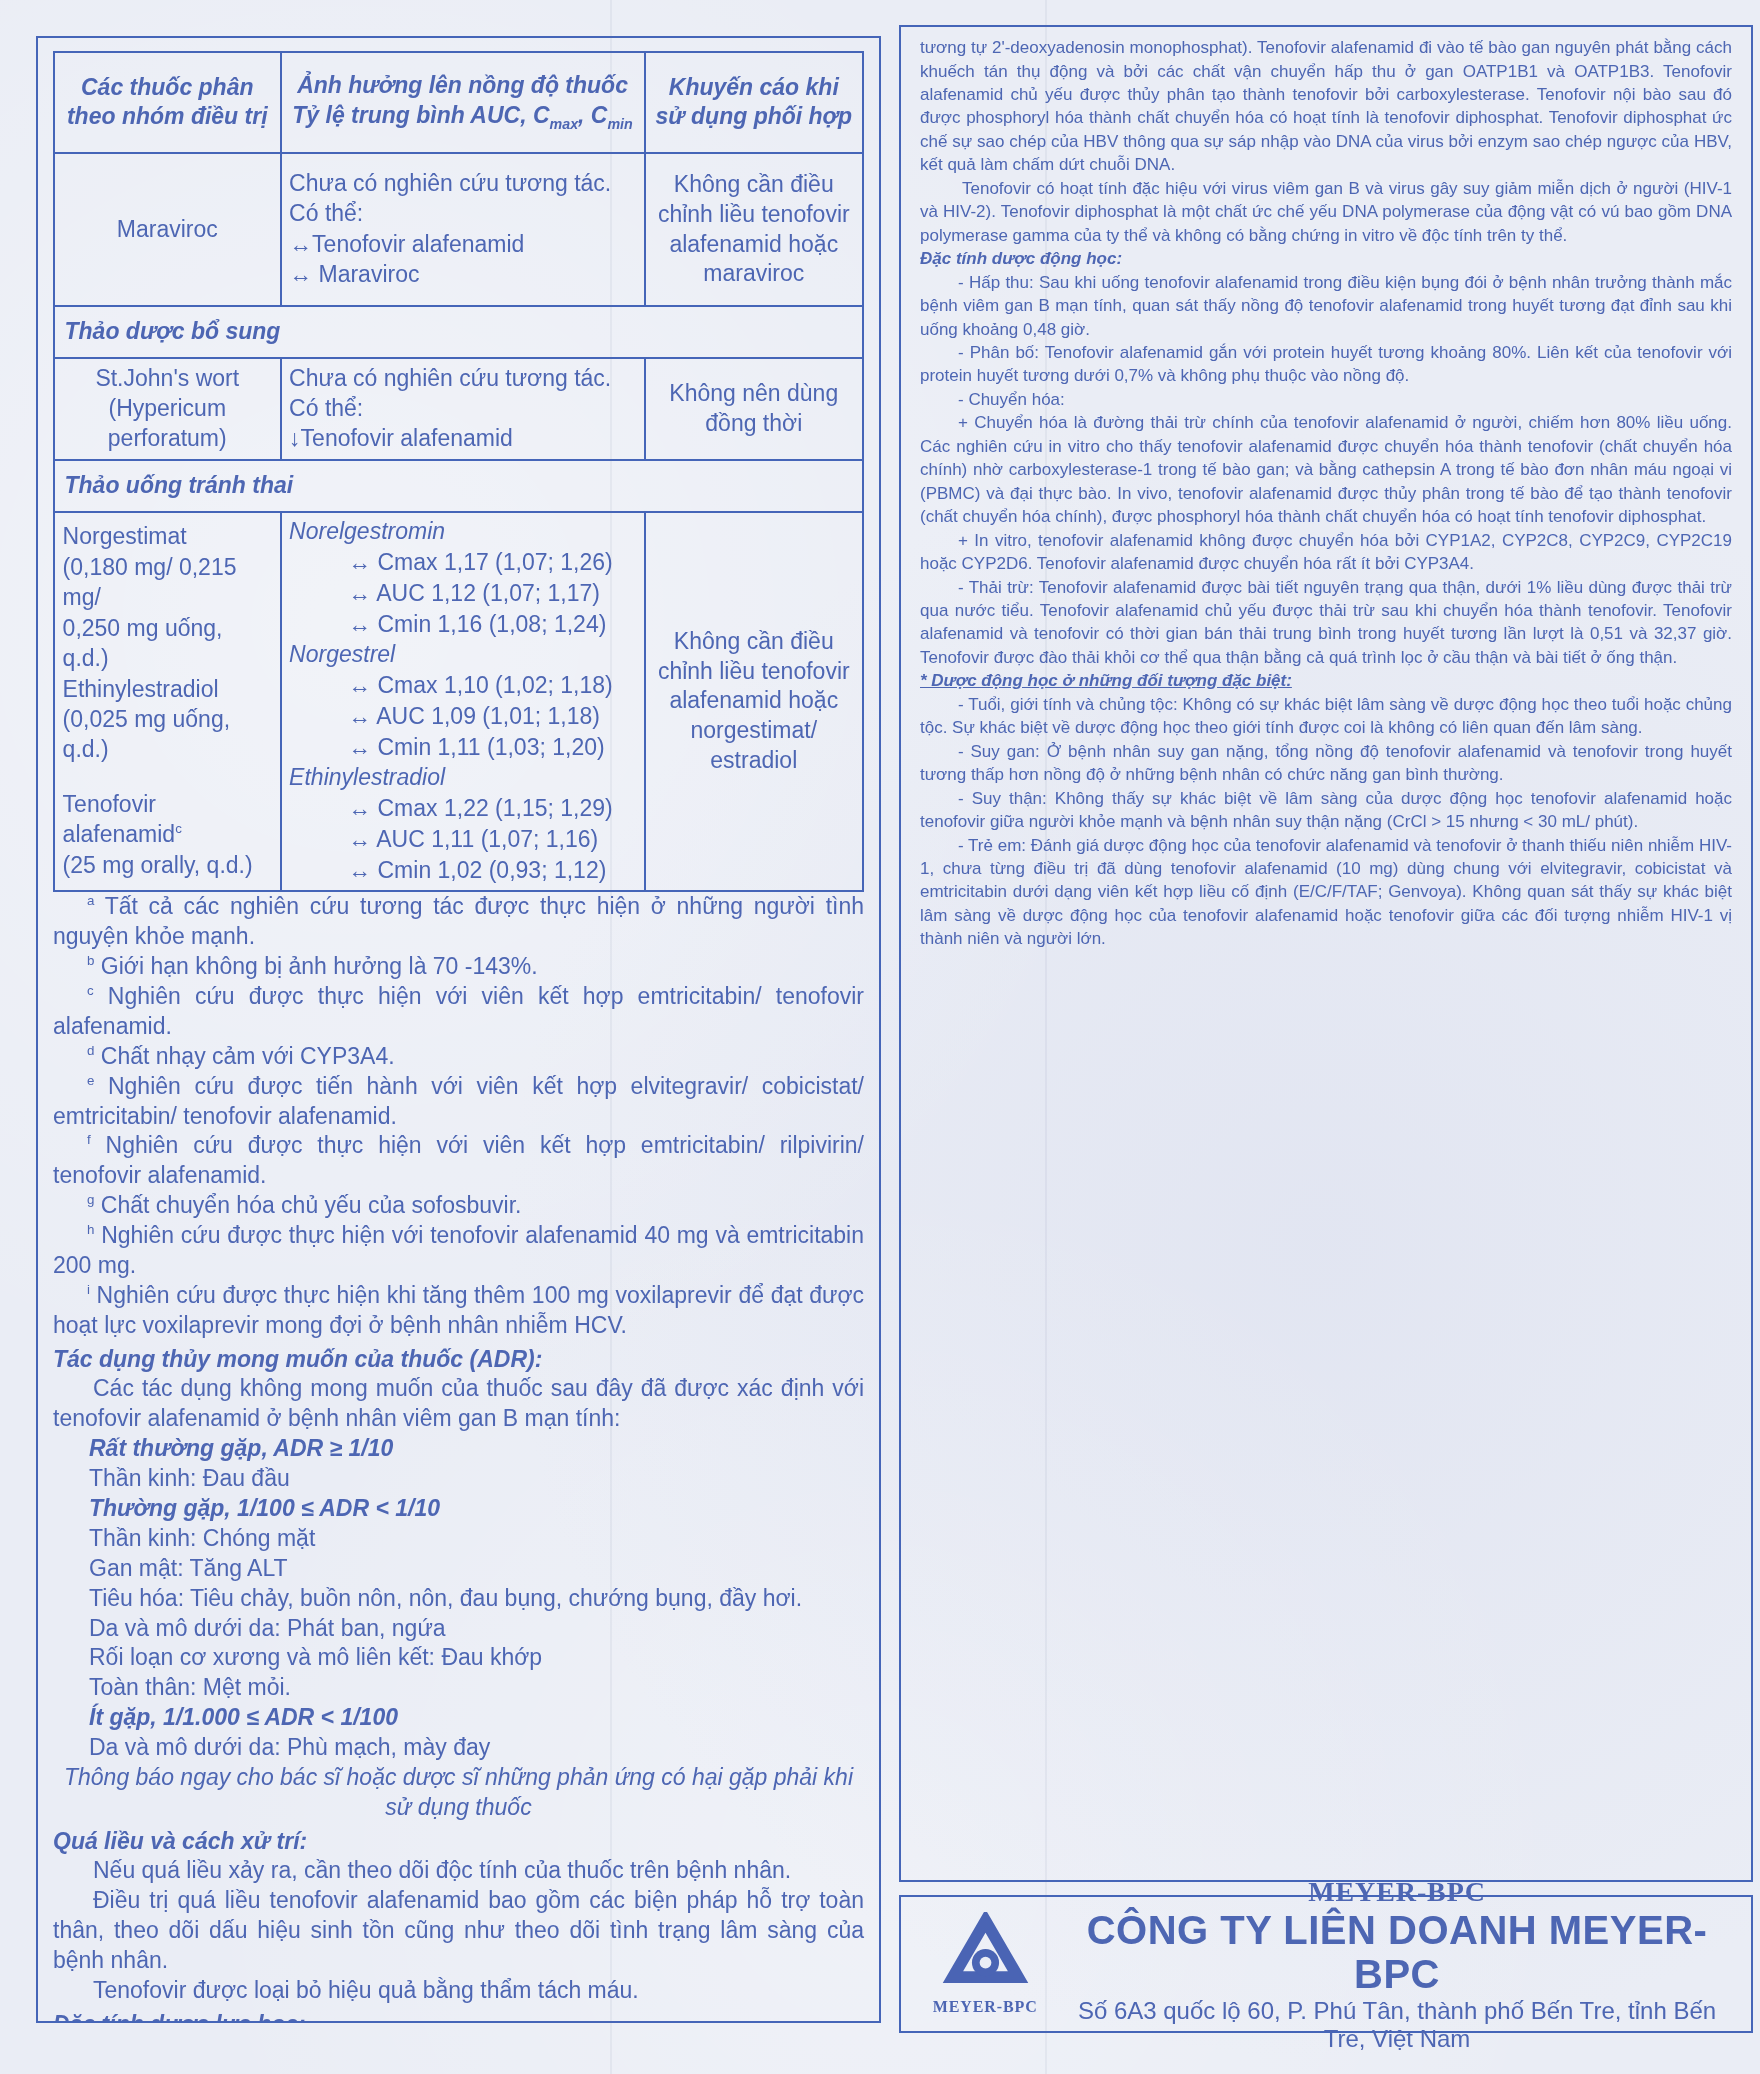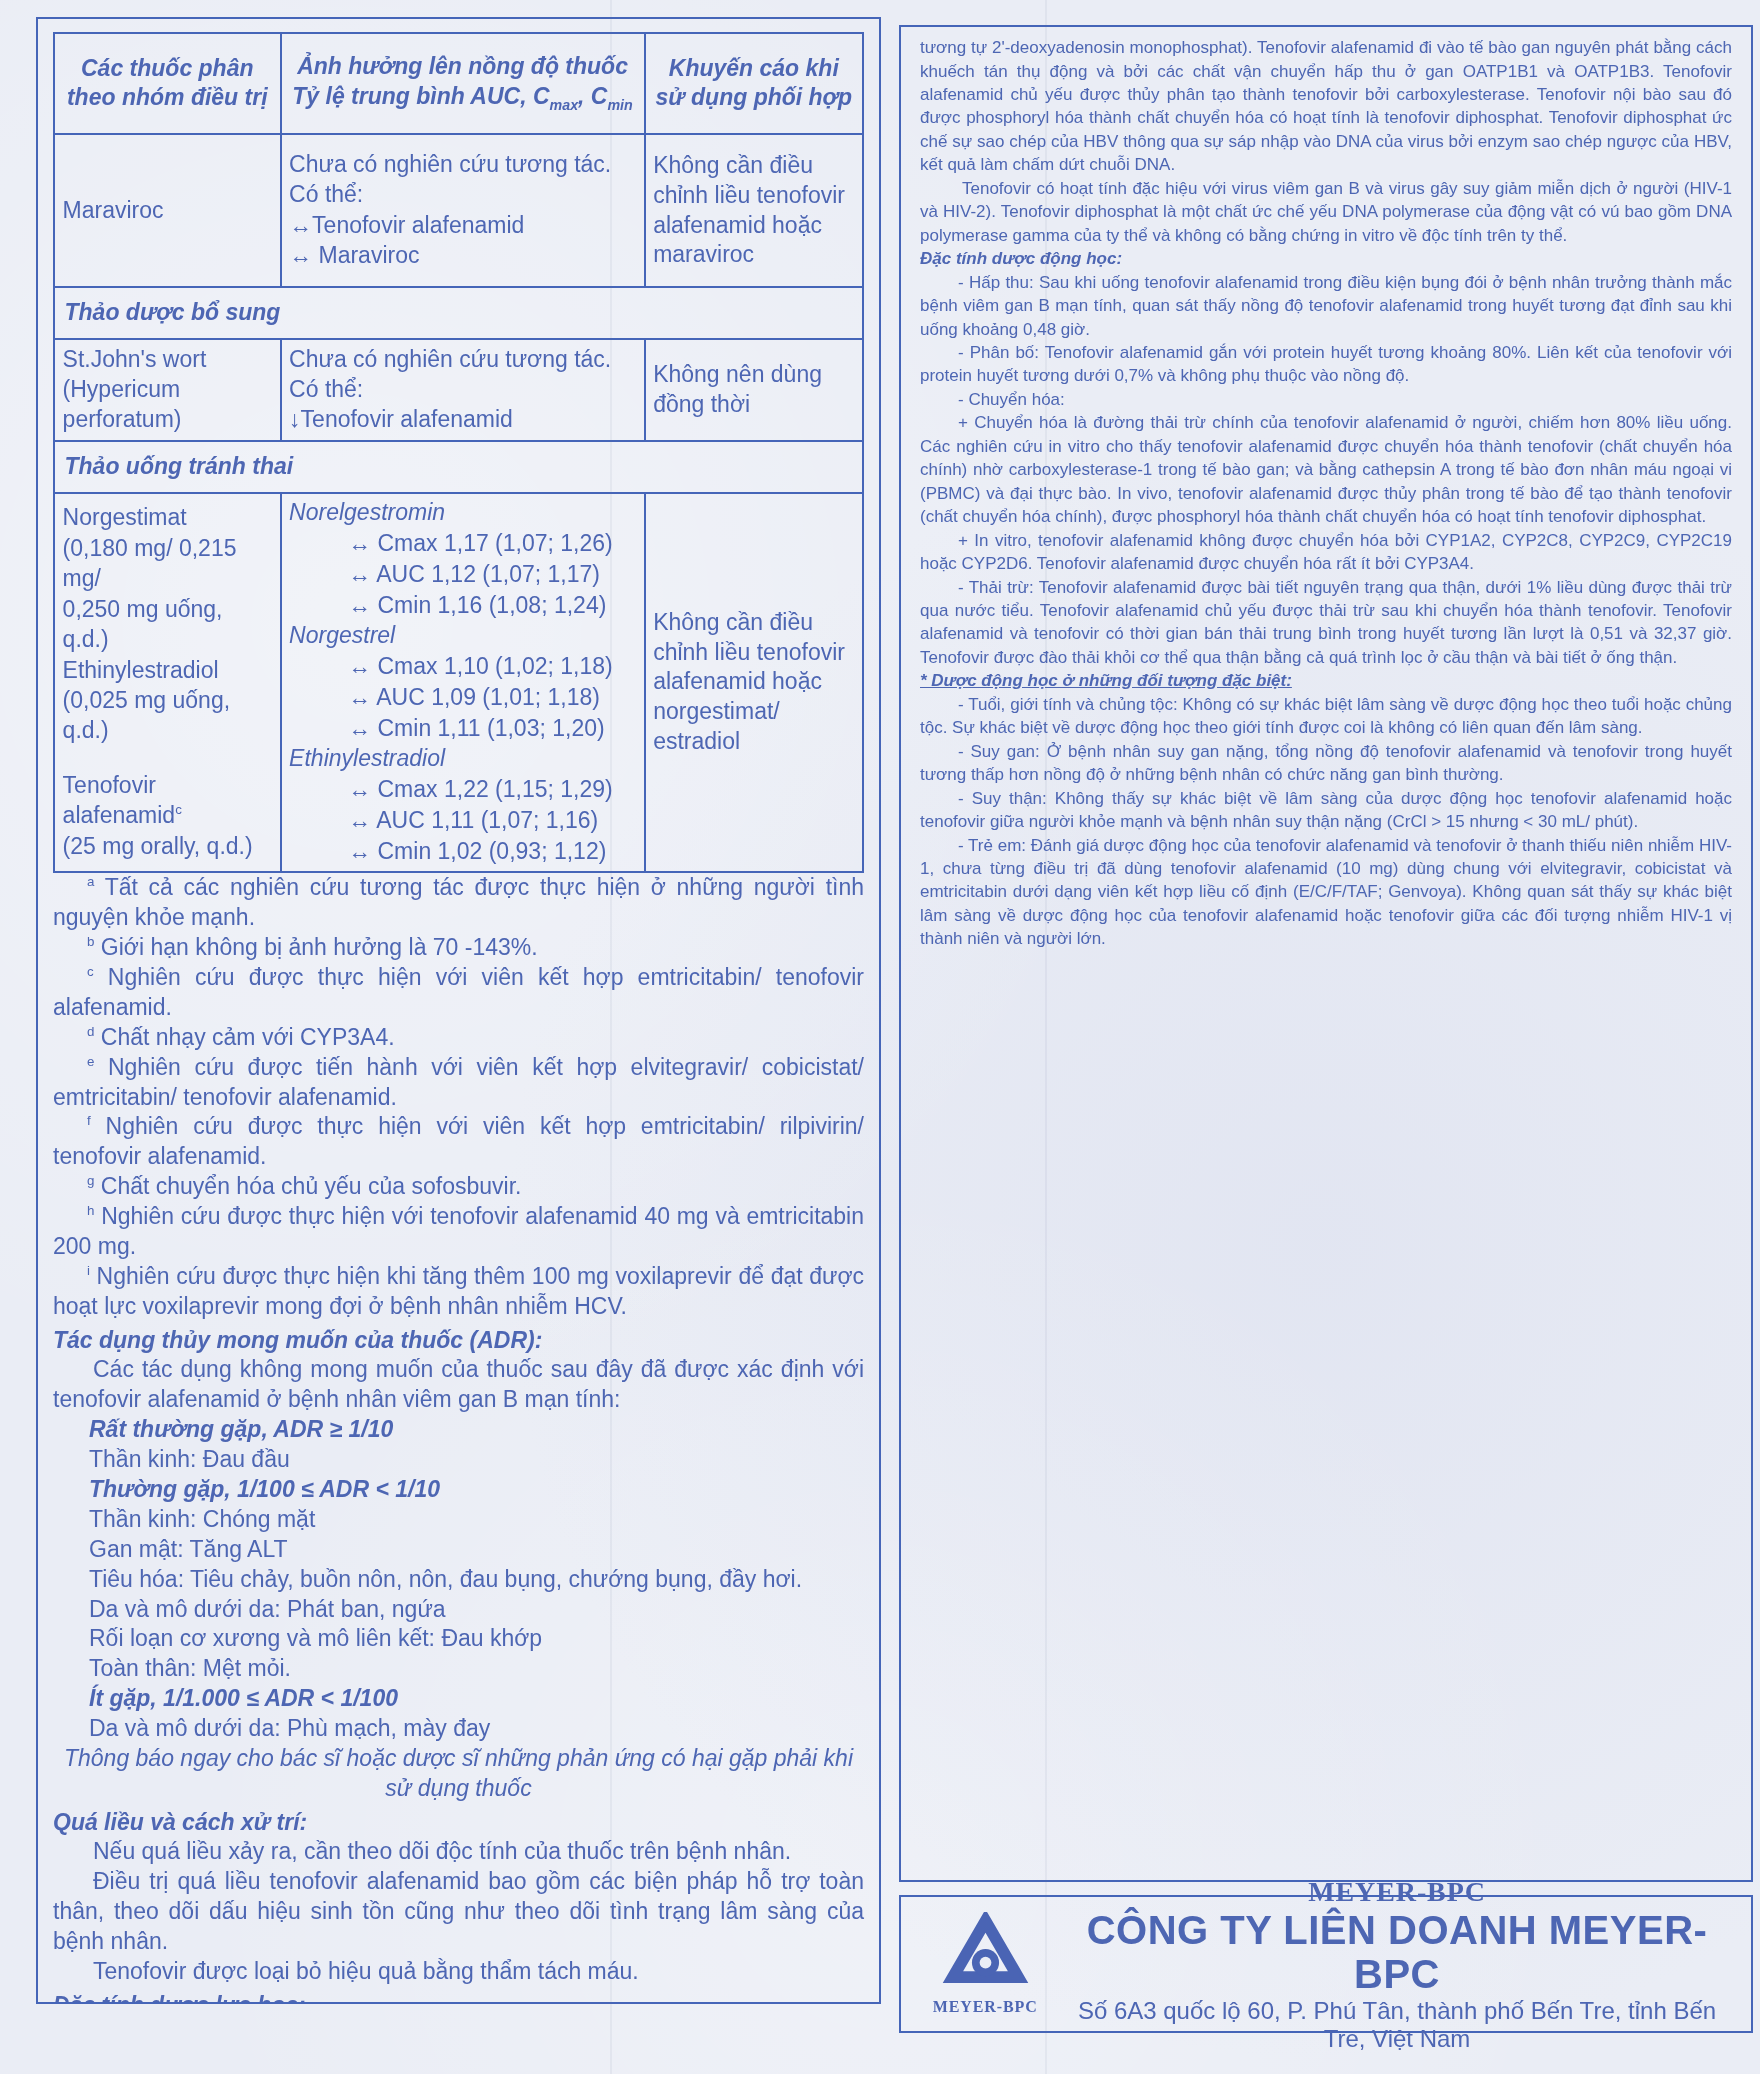--- a/index.html
+++ b/index.html
@@ -10,27 +10,27 @@
       radial-gradient(circle at 20% 30%, rgba(255,255,255,0.35), rgba(255,255,255,0) 40%),
       radial-gradient(circle at 75% 60%, rgba(210,215,235,0.35), rgba(210,215,235,0) 45%),
       radial-gradient(circle at 50% 90%, rgba(255,255,255,0.25), rgba(255,255,255,0) 35%);
     font-family:"Liberation Sans","DejaVu Sans",sans-serif;
     color:#4d66b3;
   }
   .box{position:absolute;border:2.8px solid #4565b8;box-sizing:border-box;}
   .crease{position:absolute;top:0;width:1.9px;height:100%;background:rgba(100,110,150,0.08);z-index:5;}
 
   
-  .left{left:36px;top:17px;width:845px;height:1987px;padding:0 15px;overflow:hidden;
+  .left{left:36px;top:36px;width:845px;height:1987px;padding:0 15px;overflow:hidden;
         font-size:23px;line-height:1.3;}
   .itable{width:100%;border-collapse:collapse;margin-top:13.2px;font-size:23px;}
   .itable td{border:2.4px solid #4565b8;padding:3.8px 7.6px;vertical-align:middle;}
   .thead td{text-align:center;font-weight:bold;font-style:italic;}
   .thead sub{font-size:62%;}
-  .cc{text-align:left;}
+  .cc{text-align:center;}
   .section td{font-weight:bold;font-style:italic;text-align:left;padding-left:9.5px;height:42px;}
   .effect div{margin:0.9px 0;}
   .gname{font-style:italic;}
   .gval{padding-left:59px;}
   .drugcell div{margin:0.9px 0;}
   .gap{height:23px;}
   sup{font-size:58%;line-height:0;}
 
   .fn{margin:0;text-indent:34px;text-align:justify;}
   .h{font-weight:bold;font-style:italic;margin:3.8px 0 0 0;}

